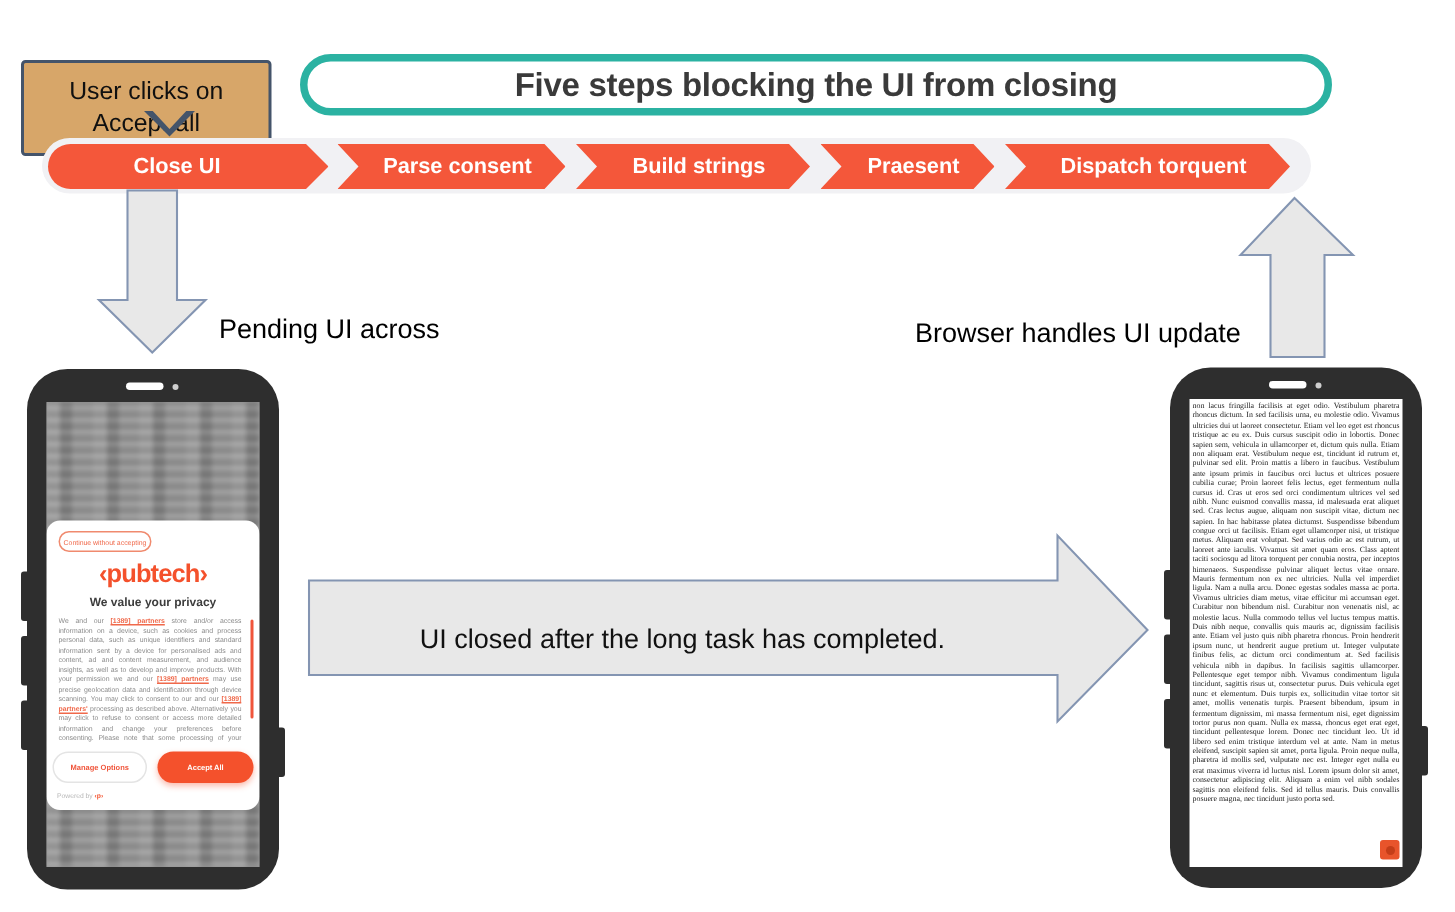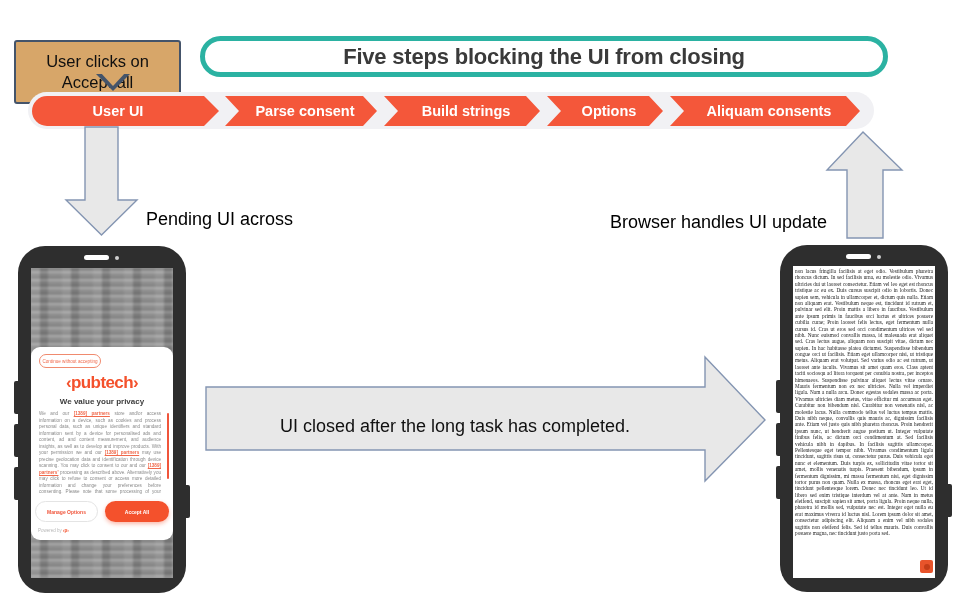--- a/index.html
+++ b/index.html
@@ -99,34 +99,34 @@
   </div>
   <div class="callout-tail-border"></div>
   <div class="callout-tail-fill"></div>
 
   <div class="banner">
     <span>Five steps blocking the UI from closing</span>
   </div>
 
   <div class="steps-track"></div>
   <div class="step first-body" style="left:32px; width:172px;">
-    <span>User UI</span>
+    <span>Close UI</span>
   </div>
   <div class="step-tip" style="left:204px;"></div>
   <div class="step" style="left:384px; width:156px; padding-left:8px;">
     <span>Build strings</span>
   </div>
   <div class="step" style="left:225px; width:152px; padding-left:8px;">
     <span>Parse consent</span>
   </div>
   <div class="step" style="left:547px; width:116px; padding-left:8px;">
-    <span>Options</span>
+    <span>Praesent</span>
   </div>
   <div class="step" style="left:670px; width:190px; padding-left:8px;">
-    <span>Aliquam consents</span>
+    <span>Dispatch torquent</span>
   </div>
 
   <svg class="arrow-svg" style="left:64px; top:126px;" width="76" height="111" viewBox="0 0 76 111">
     <polygon points="21,1 54,1 54,74 73,74 37.5,109 2,74 21,74" fill="#E8E8E8" stroke="#8495B2" stroke-width="1.4"></polygon>
   </svg>
   <div class="caption" style="left:146px; top:209px;">
     <span>Pending UI across</span>
   </div>
 
   <svg class="arrow-svg" style="left:824px; top:130px;" width="80" height="110" viewBox="0 0 80 110">

